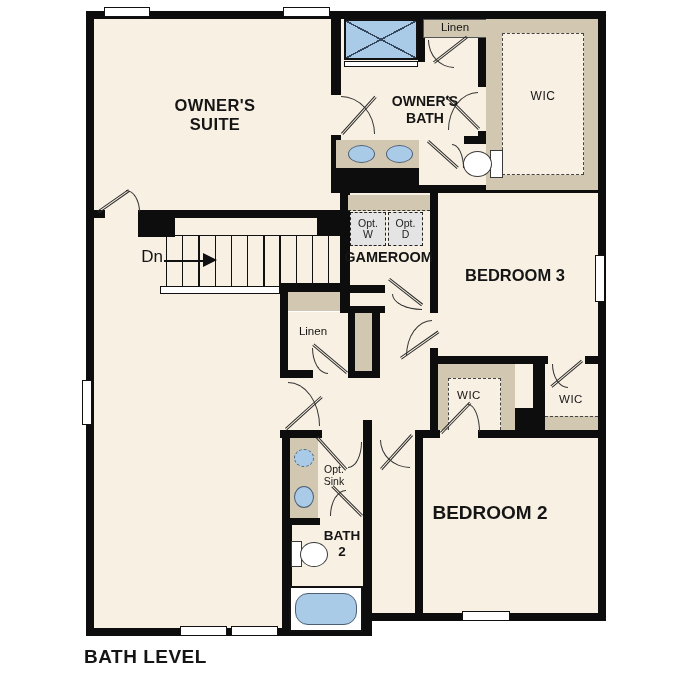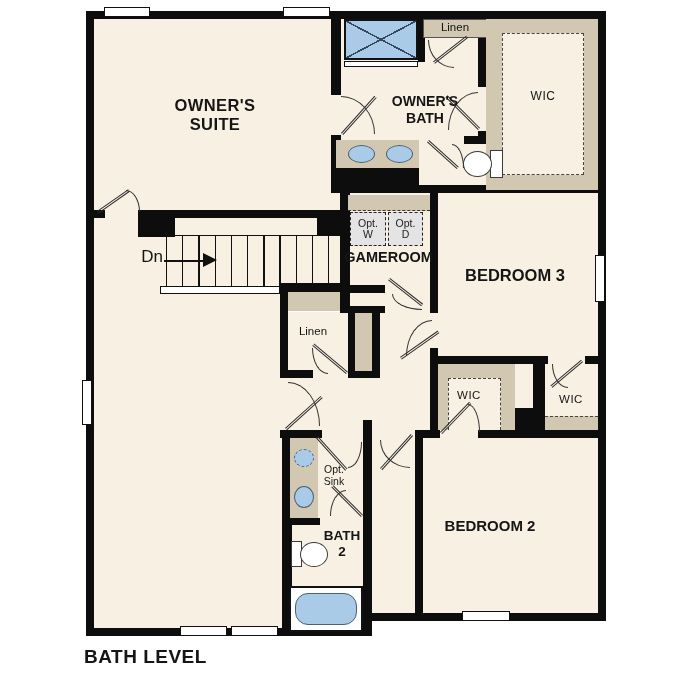--- a/index.html
+++ b/index.html
@@ -168,16 +168,16 @@
   <div class="arc arc-tl" style="left:330px;top:490px;width:16px;height:26px"></div>
 
   <div class="lbl" style="left:125px;top:93px;width:180px;height:44px;font-size:16.5px;letter-spacing:.4px">OWNER'S
 SUITE</div>
   <div class="lbl" style="left:355px;top:90px;width:140px;height:40px;font-size:14px">OWNER'S
 BATH</div>
   <div class="lbl" style="left:336px;top:250px;width:105px;height:16px;font-size:14.5px">GAMEROOM</div>
   <div class="lbl" style="left:425px;top:266px;width:180px;height:20px;font-size:16.5px">BEDROOM 3</div>
   <div class="lbl" style="left:317px;top:526px;width:50px;height:35px;font-size:13.5px">BATH
 2</div>
-  <div class="lbl" style="left:400px;top:515px;width:180px;height:22px;font-size:15px">BEDROOM 2</div>
+  <div class="lbl" style="left:400px;top:502px;width:180px;height:22px;font-size:19px">BEDROOM 2</div>
 
   <div class="lbl" style="left:84px;top:644px;width:240px;height:26px;font-size:19px;justify-content:flex-start;letter-spacing:.5px">BATH LEVEL</div>
 </div>
 
 </body></html>

